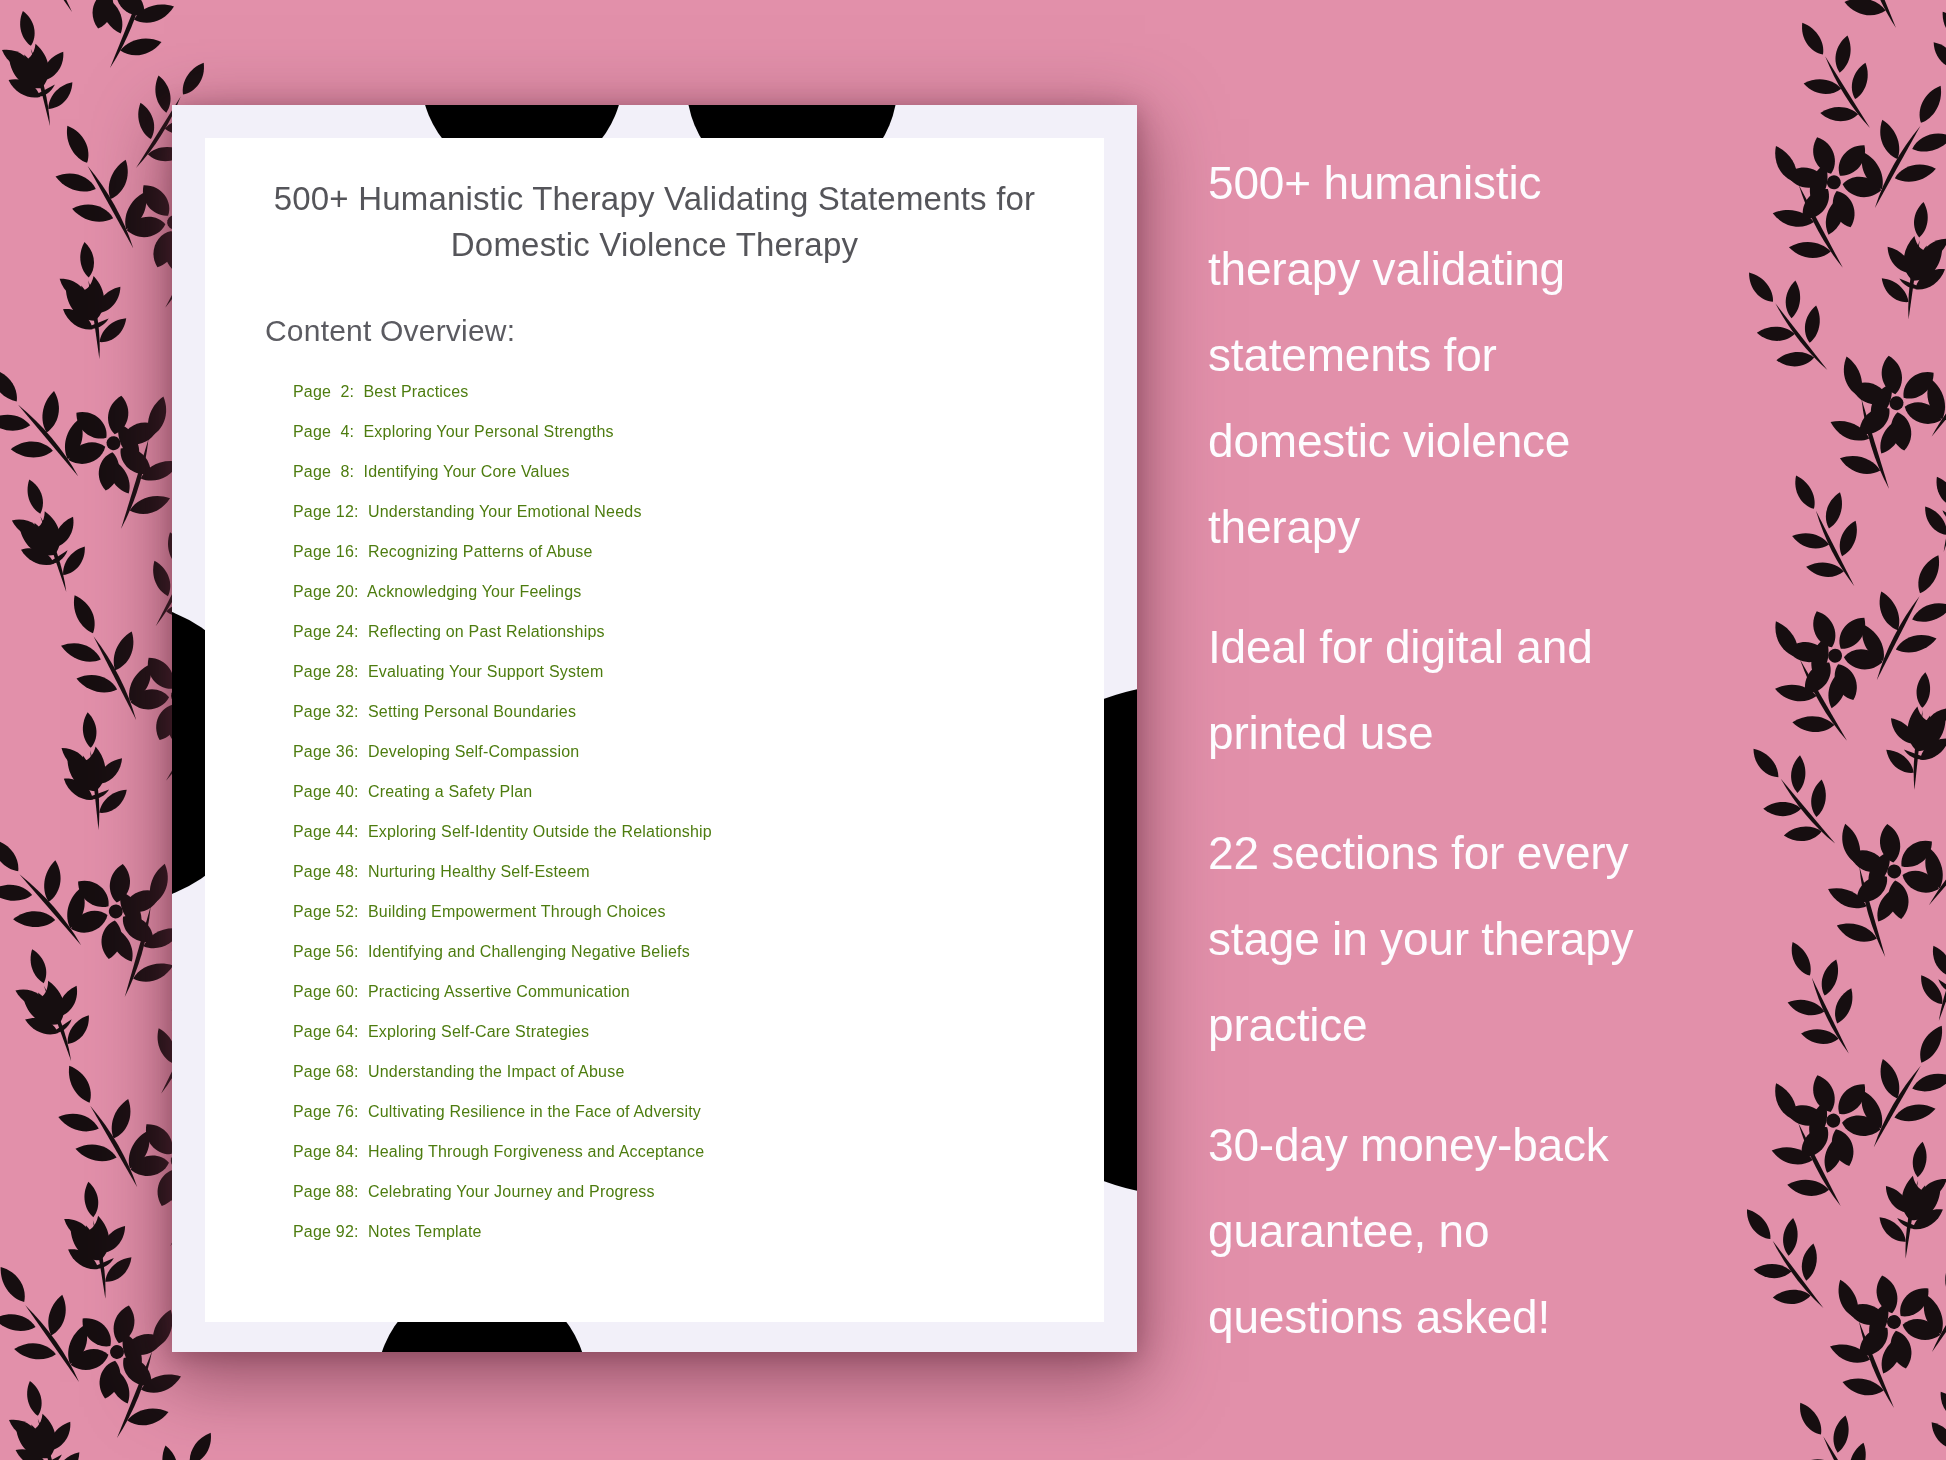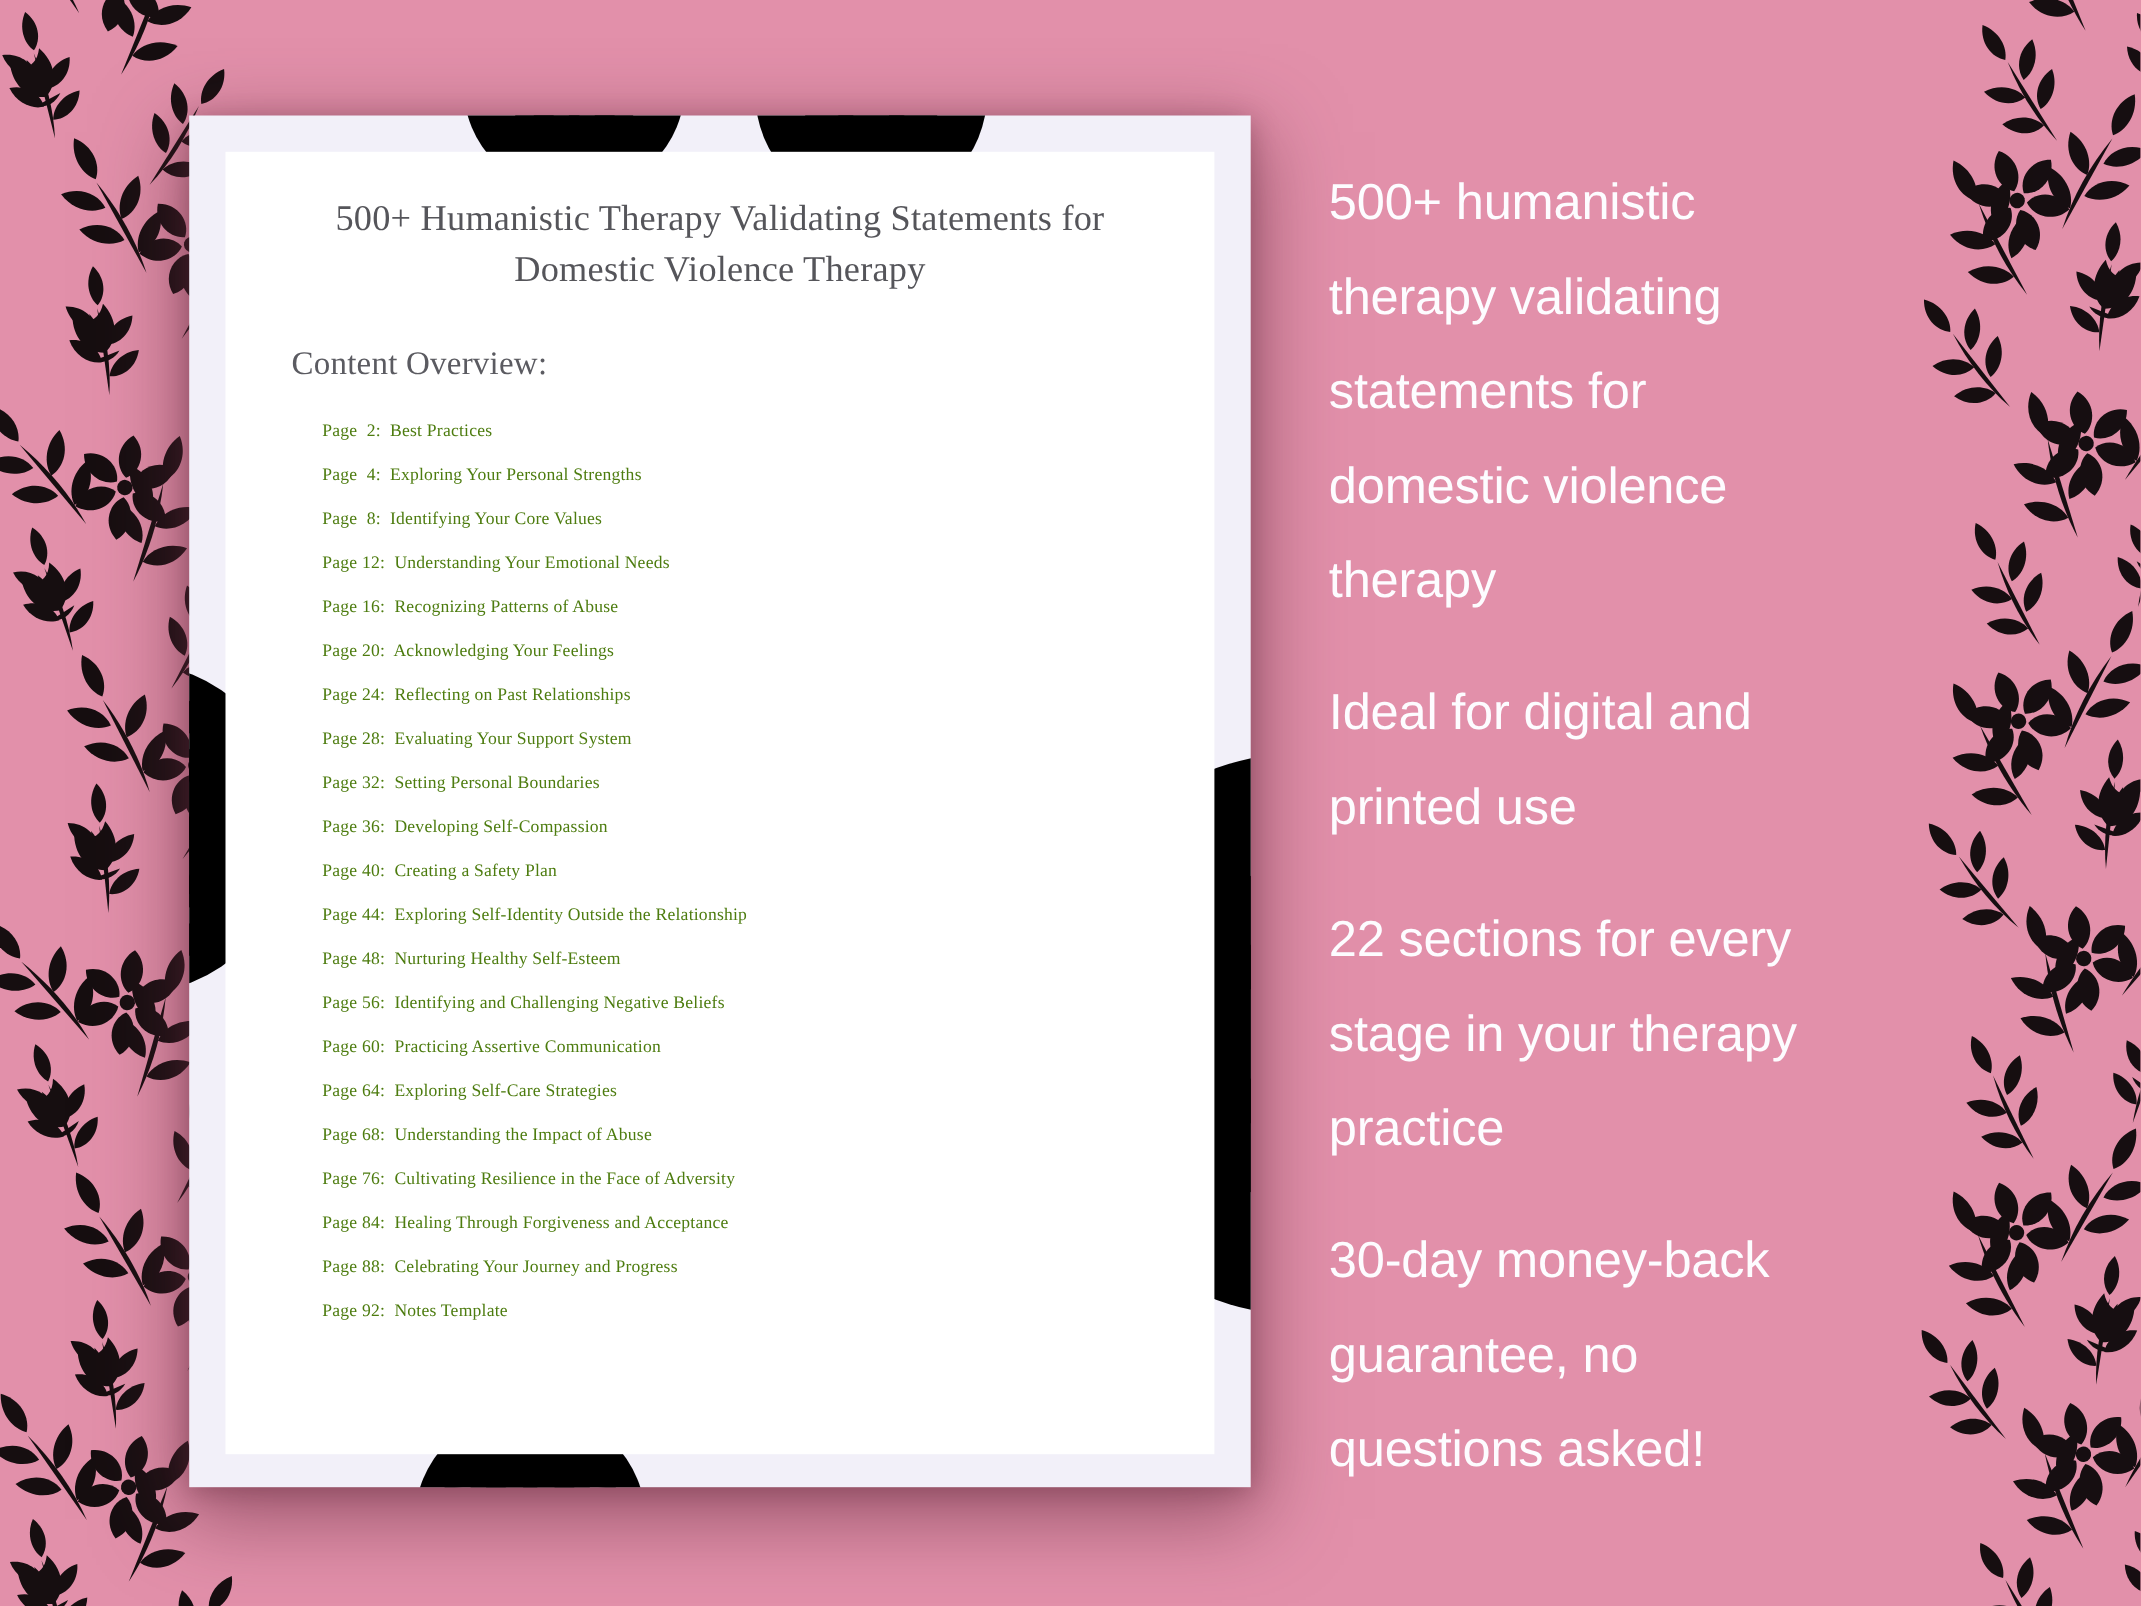--- a/index.html
+++ b/index.html
@@ -12,21 +12,20 @@
   }
   
   .vine{position:absolute;top:0;height:1460px;width:340px;opacity:.9;}
   .vine-left{left:-8px;}
   .vine-right{right:-80px;transform:scaleX(-1);}
   
   .card{
     position:absolute;left:172px;top:105px;width:965px;height:1247px;
     background:#f2f0f9;overflow:hidden;
     box-shadow:0 22px 70px 8px rgba(96,40,58,.55), 0 4px 22px rgba(96,40,58,.38);
-    font-family:Liberation Serif, serif;
   }
   .mandala{position:absolute;z-index:1;}
   .page{
     position:absolute;left:33px;top:33px;width:899px;height:1184px;
     background:#ffffff;z-index:2;
     padding:38px 60px;box-sizing:border-box;
   }
   .doc-title{
     font-size:33px;line-height:1.4;color:#55555a;font-weight:400;
     text-align:center;max-width:840px;margin:0 auto;letter-spacing:.2px;
@@ -163,20 +162,21 @@
           <li>Page 12:  Understanding Your Emotional Needs</li>
           <li>Page 16:  Recognizing Patterns of Abuse</li>
           <li>Page 20:  Acknowledging Your Feelings</li>
           <li>Page 24:  Reflecting on Past Relationships</li>
           <li>Page 28:  Evaluating Your Support System</li>
           <li>Page 32:  Setting Personal Boundaries</li>
           <li>Page 36:  Developing Self-Compassion</li>
           <li>Page 40:  Creating a Safety Plan</li>
           <li>Page 44:  Exploring Self-Identity Outside the Relationship</li>
           <li>Page 48:  Nurturing Healthy Self-Esteem</li>
+          <li>Page 52:  Building Empowerment Through Choices</li>
           <li>Page 56:  Identifying and Challenging Negative Beliefs</li>
           <li>Page 60:  Practicing Assertive Communication</li>
           <li>Page 64:  Exploring Self-Care Strategies</li>
           <li>Page 68:  Understanding the Impact of Abuse</li>
           <li>Page 76:  Cultivating Resilience in the Face of Adversity</li>
           <li>Page 84:  Healing Through Forgiveness and Acceptance</li>
           <li>Page 88:  Celebrating Your Journey and Progress</li>
           <li>Page 92:  Notes Template</li>
         </ul>
     </div>

